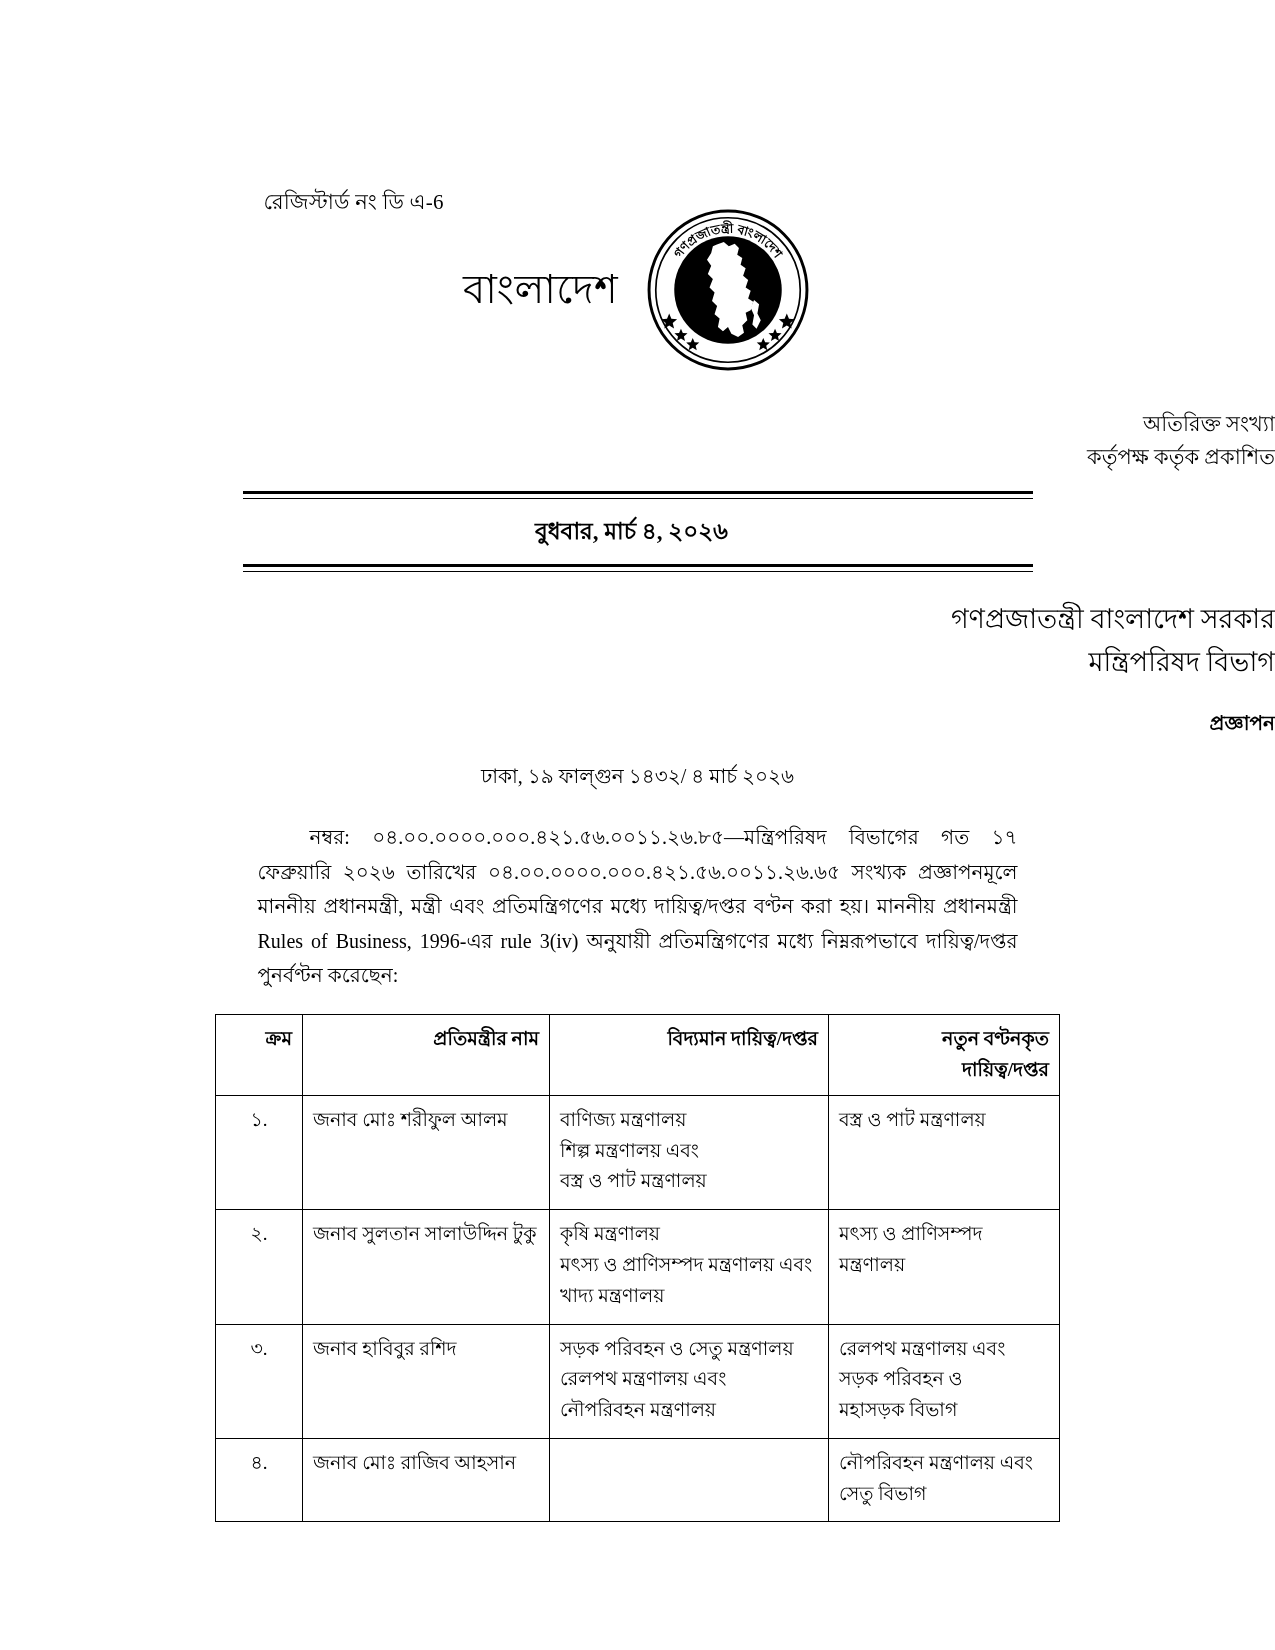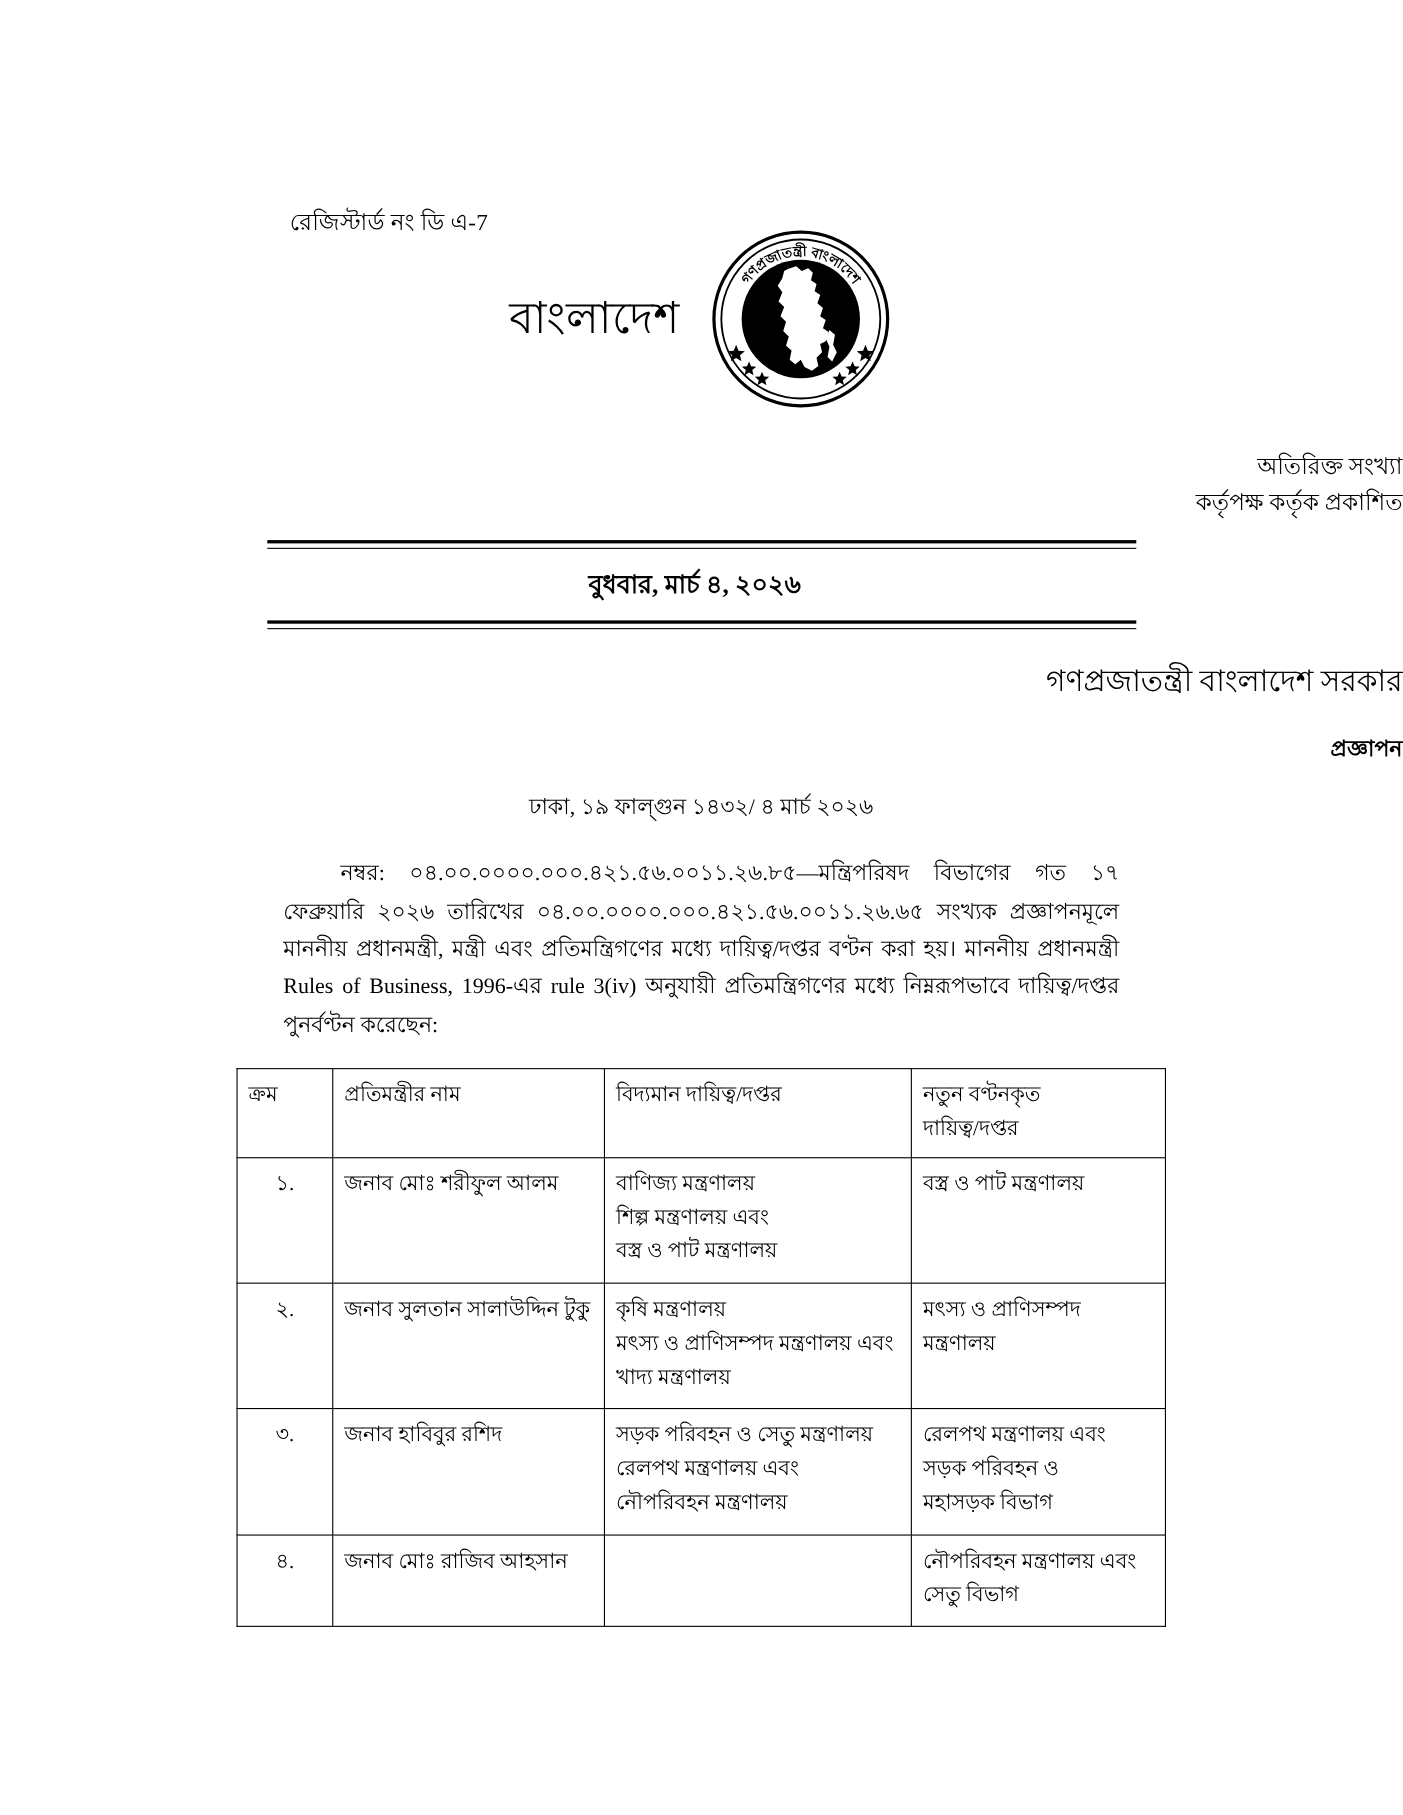--- a/index.html
+++ b/index.html
@@ -130,22 +130,22 @@
     table-layout: fixed;
   }
   table.assign th, table.assign td {
     border: 1.5px solid #000;
     vertical-align: top;
     padding: 9px 10px 12px 10px;
     font-size: 19px;
     line-height: 1.62;
   }
   table.assign th {
-    text-align: left;
-    font-weight: 400;
+    text-align: right;
+    font-weight: 700;
     padding-bottom: 9px;
   }
   .col-sl   { width: 66px;  text-align: center; }
   .col-name { width: 226px; margin-left: 12px; }
   .col-old  { width: 258px; }
   .col-new  { width: 210px; }
   td.col-sl { text-align: center; font-size: 19px; }
   .cell-line { display: block; }
 
   
@@ -170,21 +170,21 @@
     padding-top: 12px;
   }
 </style>
 </head>
 <body>
 
 <div class="page">
 
   <div class="masthead">
 
-    <div class="reg-no">রেজিস্টার্ড নং ডি এ-7</div>
+    <div class="reg-no">রেজিস্টার্ড নং ডি এ-6</div>
 
     <div class="title-row">
 
       <div class="gaz-word">বাংলাদেশ</div>
 
       <span class="emblem">
         <svg viewBox="0 0 200 200" width="168" height="168" aria-hidden="true">
           <defs>
             <path id="arcTop" d="M 32,100 A 68,68 0 0 1 168,100"></path>
             <path id="arcBot" d="M 38,100 A 62,62 0 0 0 162,100"></path>
@@ -232,20 +232,21 @@
     <div>অতিরিক্ত সংখ্যা</div>
     <div>কর্তৃপক্ষ কর্তৃক প্রকাশিত</div>
   </div>
 
   <div class="rule-double"></div>
   <div class="date-line">বুধবার, মার্চ ৪, ২০২৬</div>
   <div class="rule-double2"></div>
 
   <div class="govt">
     <div>গণপ্রজাতন্ত্রী বাংলাদেশ সরকার</div>
+    <div>মন্ত্রিপরিষদ বিভাগ</div>
   </div>
 
   <div class="notif-head">প্রজ্ঞাপন</div>
 
   <div class="place-date">ঢাকা,  ১৯ ফাল্গুন ১৪৩২/ ৪ মার্চ ২০২৬</div>
 
   <div class="body-wrap">
     <p class="para"><span>নম্বর:</span> <span>০৪.০০.০০০০.০০০.৪২১.৫৬.০০১১.২৬.৮৫</span><span>—</span><span>মন্ত্রিপরিষদ বিভাগের গত ১৭ ফেব্রুয়ারি ২০২৬ তারিখের </span><span>০৪.০০.০০০০.০০০.৪২১.৫৬.০০১১.২৬.৬৫</span><span> সংখ্যক প্রজ্ঞাপনমূলে মাননীয় প্রধানমন্ত্রী, মন্ত্রী এবং প্রতিমন্ত্রিগণের মধ্যে দায়িত্ব/দপ্তর বণ্টন করা হয়। মাননীয় প্রধানমন্ত্রী </span><span class="latin">Rules of Business, 1996</span><span>-এর </span><span class="latin">rule 3(iv)</span><span> অনুযায়ী প্রতিমন্ত্রিগণের মধ্যে নিম্নরূপভাবে দায়িত্ব/দপ্তর পুনর্বণ্টন করেছেন:</span></p>
   </div>
 

